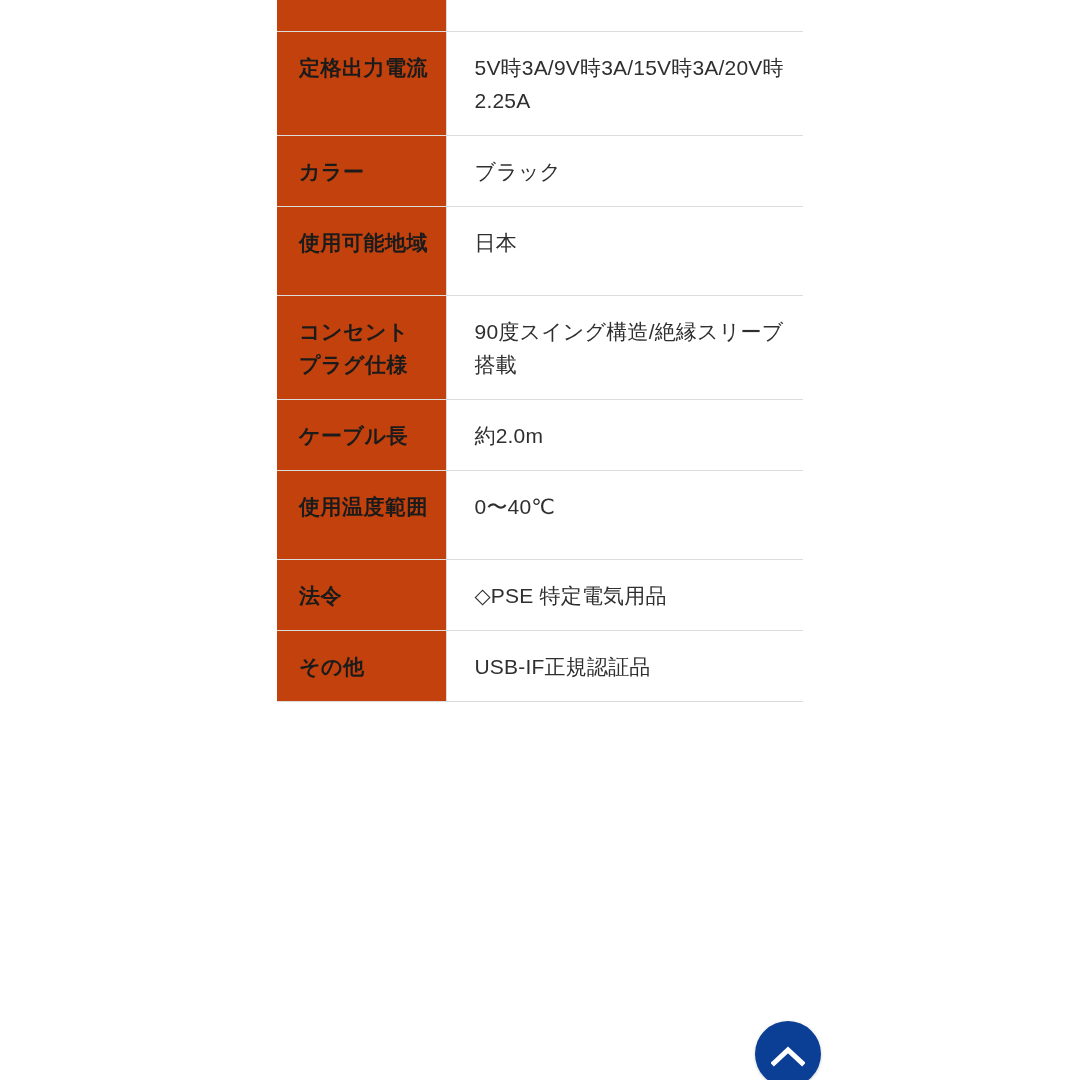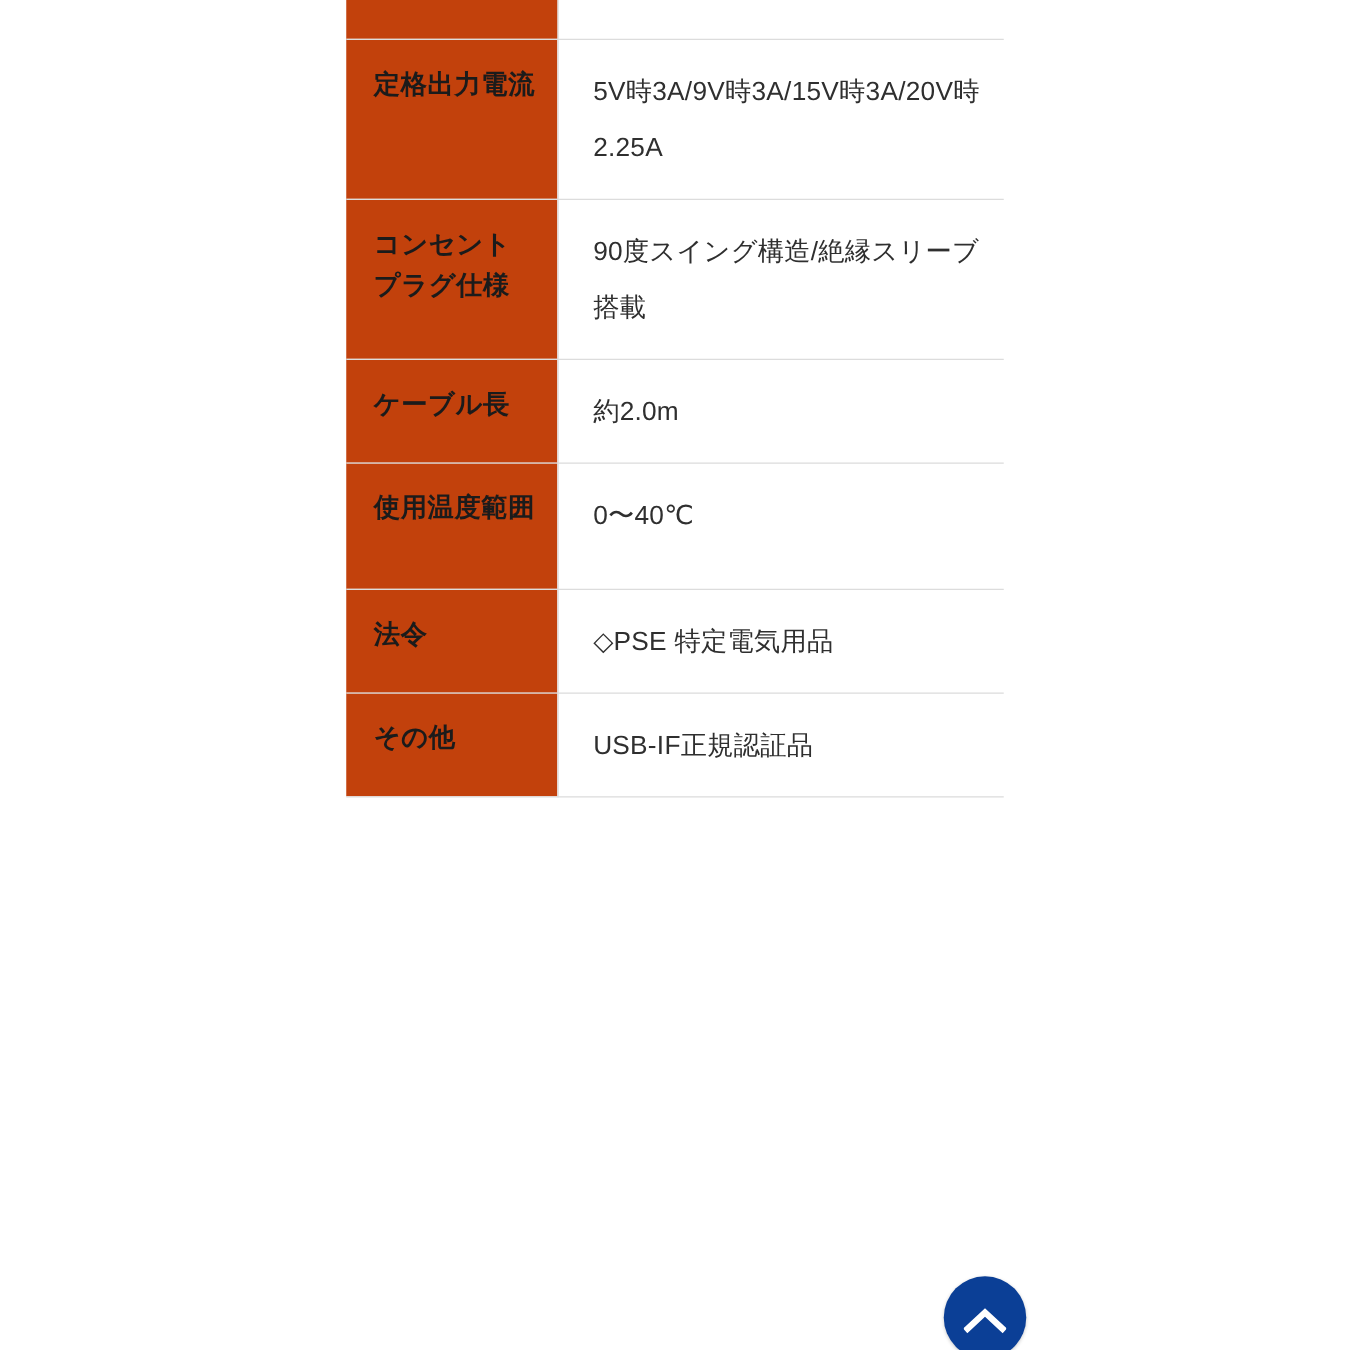--- a/index.html
+++ b/index.html
@@ -57,21 +57,21 @@
     letter-spacing: 0.5px;
   }
 
   
   #spec-table td {
     width: 357px;
     background: #ffffff;
     color: #2f2f2f;
     font-weight: 400;
     font-size: 21px;
-    line-height: 45px;
+    line-height: 33px;
     text-align: left;
     padding: 19px 10px 18px 28px;
     box-sizing: border-box;
     letter-spacing: 0.2px;
     white-space: pre-wrap;
   }
 
   
   #spec-table tr.clipped th,
   #spec-table tr.clipped td {
@@ -135,20 +135,28 @@
           <th>
             <span class="clip-inner">量</span>
           </th>
           <td><span class="clip-inner"></span></td>
         </tr>
         <tr>
           <th>定格出力電流</th>
           <td>5V時3A/9V時3A/15V時3A/20V時2.25A</td>
         </tr>
         <tr>
+          <th>カラー</th>
+          <td>ブラック</td>
+        </tr>
+        <tr class="tall">
+          <th>使用可能地域</th>
+          <td>日本</td>
+        </tr>
+        <tr>
           <th>コンセントプラグ仕様</th>
           <td>90度スイング構造/絶縁スリーブ搭載</td>
         </tr>
         <tr>
           <th>ケーブル長</th>
           <td>約2.0m</td>
         </tr>
         <tr class="tall">
           <th>使用温度範囲</th>
           <td>0〜40℃</td>

